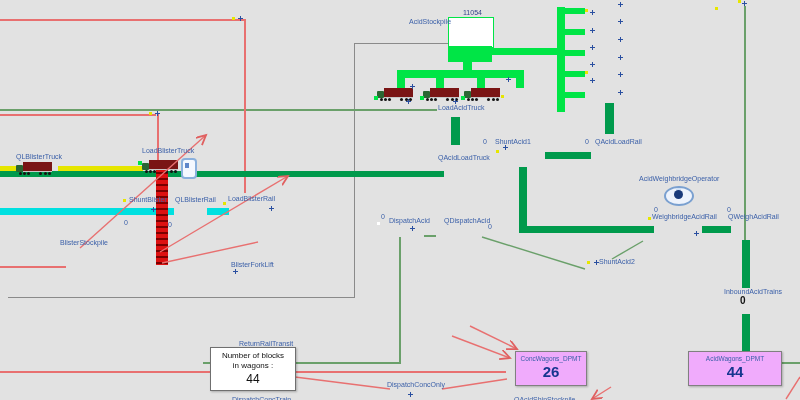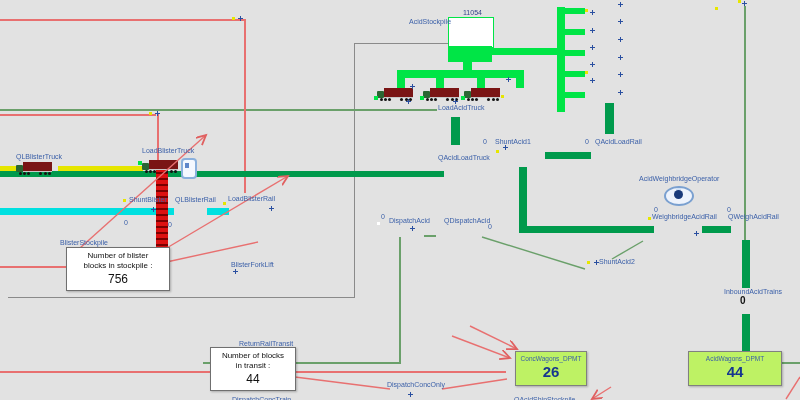--- a/index.html
+++ b/index.html
@@ -29,21 +29,21 @@
       to bottom, #dd1111 0, #dd1111 4px, #7a0000 4px, #7a0000 6px);}
   .truck{position:absolute; width:37px; height:16px;}
   .truck .cab{position:absolute; left:0; top:5px; width:7px; height:7px; background:#2a6633; border-radius:1px;}
   .truck .trailer{position:absolute; left:7px; top:2px; width:29px; height:9px; background:#7a1515; border-bottom:1px solid #c8c8c8;}
   .truck .wheel{position:absolute; left:3px; top:12px; width:3px; height:3px; border-radius:50%;
     background:#141414; box-shadow:4px 0 0 #141414, 8px 0 0 #141414, 20px 0 0 #141414, 25px 0 0 #141414, 29px 0 0 #141414;}
   .annbox{position:absolute; background:#ffffff; border:1px solid #6f6f6f;
     box-shadow:1px 1px 2px rgba(0,0,0,0.25); text-align:center; color:#111;}
   .annbox .t{font-size:8px; line-height:1.25;}
   .annbox .n{font-size:12px; margin-top:1px;}
-  .dpmt{position:absolute; background:#bef264; border:1px solid #808080;
+  .dpmt{position:absolute; background:#f0abfc; border:1px solid #808080;
     box-shadow:1px 1px 2px rgba(0,0,0,0.25); text-align:center;}
   .dpmt .t{font-size:6.5px; color:#3a5fa8; margin-top:3px;}
   .dpmt .n{font-size:15px; font-weight:bold; color:#16368f; margin-top:1px;}
   .pump{position:absolute; width:12px; height:17px; background:#f4f8ff;
     border:2px solid #8ab0dd; border-radius:4px;}
   .pump i{position:absolute; left:2px; top:3px; width:4px; height:5px; background:#5f86c9; display:block;}
   .operator{position:absolute; width:26px; height:16px; background:#eef3fc;
     border:2px solid #7aa0d0; border-radius:50%;}
   .operator i{position:absolute; left:8px; top:2px; width:9px; height:9px; border-radius:50%; background:#1a3a7a; display:block;}
   .operator b{position:absolute; left:10px; top:0px; width:5px; height:2px; background:#cfe0f5; display:block;}
@@ -241,28 +241,23 @@
   <div class="lbl" style="left:728px;top:213px;">QWeighAcidRail</div>
 
   <div class="lbl" style="left:724px;top:288px;">InboundAcidTrains</div>
   <div class="val" style="left:740px;top:296px;font-size:10px;font-weight:bold;color:#111;">0</div>
 
   <div class="lbl" style="left:239px;top:340px;">ReturnRailTransit</div>
   <div class="lbl" style="left:387px;top:381px;">DispatchConcOnly</div>
   <div class="lbl" style="left:232px;top:396px;">DispatchConcTrain</div>
   <div class="lbl" style="left:514px;top:396px;">QAcidShipStockpile</div>
 
-  <div class="annbox" style="left:66px;top:247px;width:102px;height:42px;">
-    <div class="t" style="margin-top:3px;">Number of blister</div>
-    <div class="t">blocks in stockpile :</div>
-    <div class="n">756</div>
-  </div>
   <div class="annbox" style="left:210px;top:347px;width:84px;height:42px;">
     <div class="t" style="margin-top:3px;">Number of blocks</div>
-    <div class="t">in transit :</div>
+    <div class="t">in wagons :</div>
     <div class="n">44</div>
   </div>
 
   <div class="dpmt" style="left:515px;top:351px;width:70px;height:33px;">
     <div class="t">ConcWagons_DPMT</div>
     <div class="n">26</div>
   </div>
   <div class="dpmt" style="left:688px;top:351px;width:92px;height:33px;">
     <div class="t">AcidWagons_DPMT</div>
     <div class="n">44</div>

